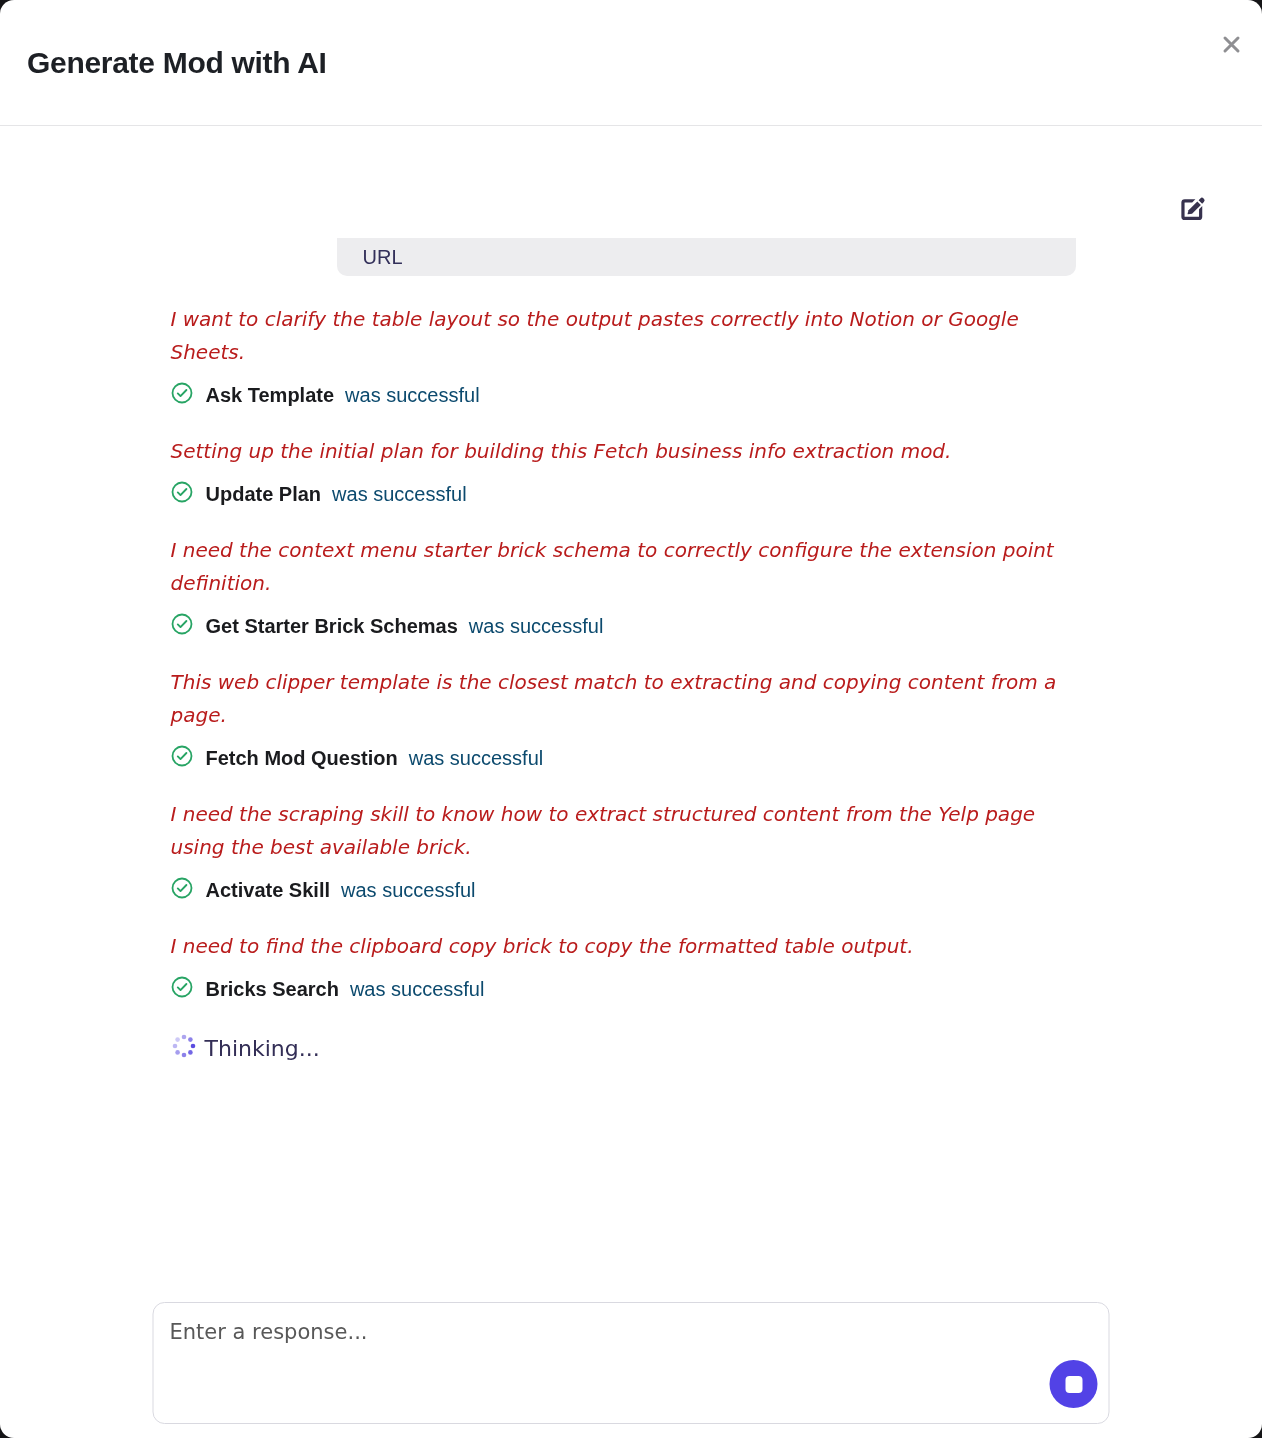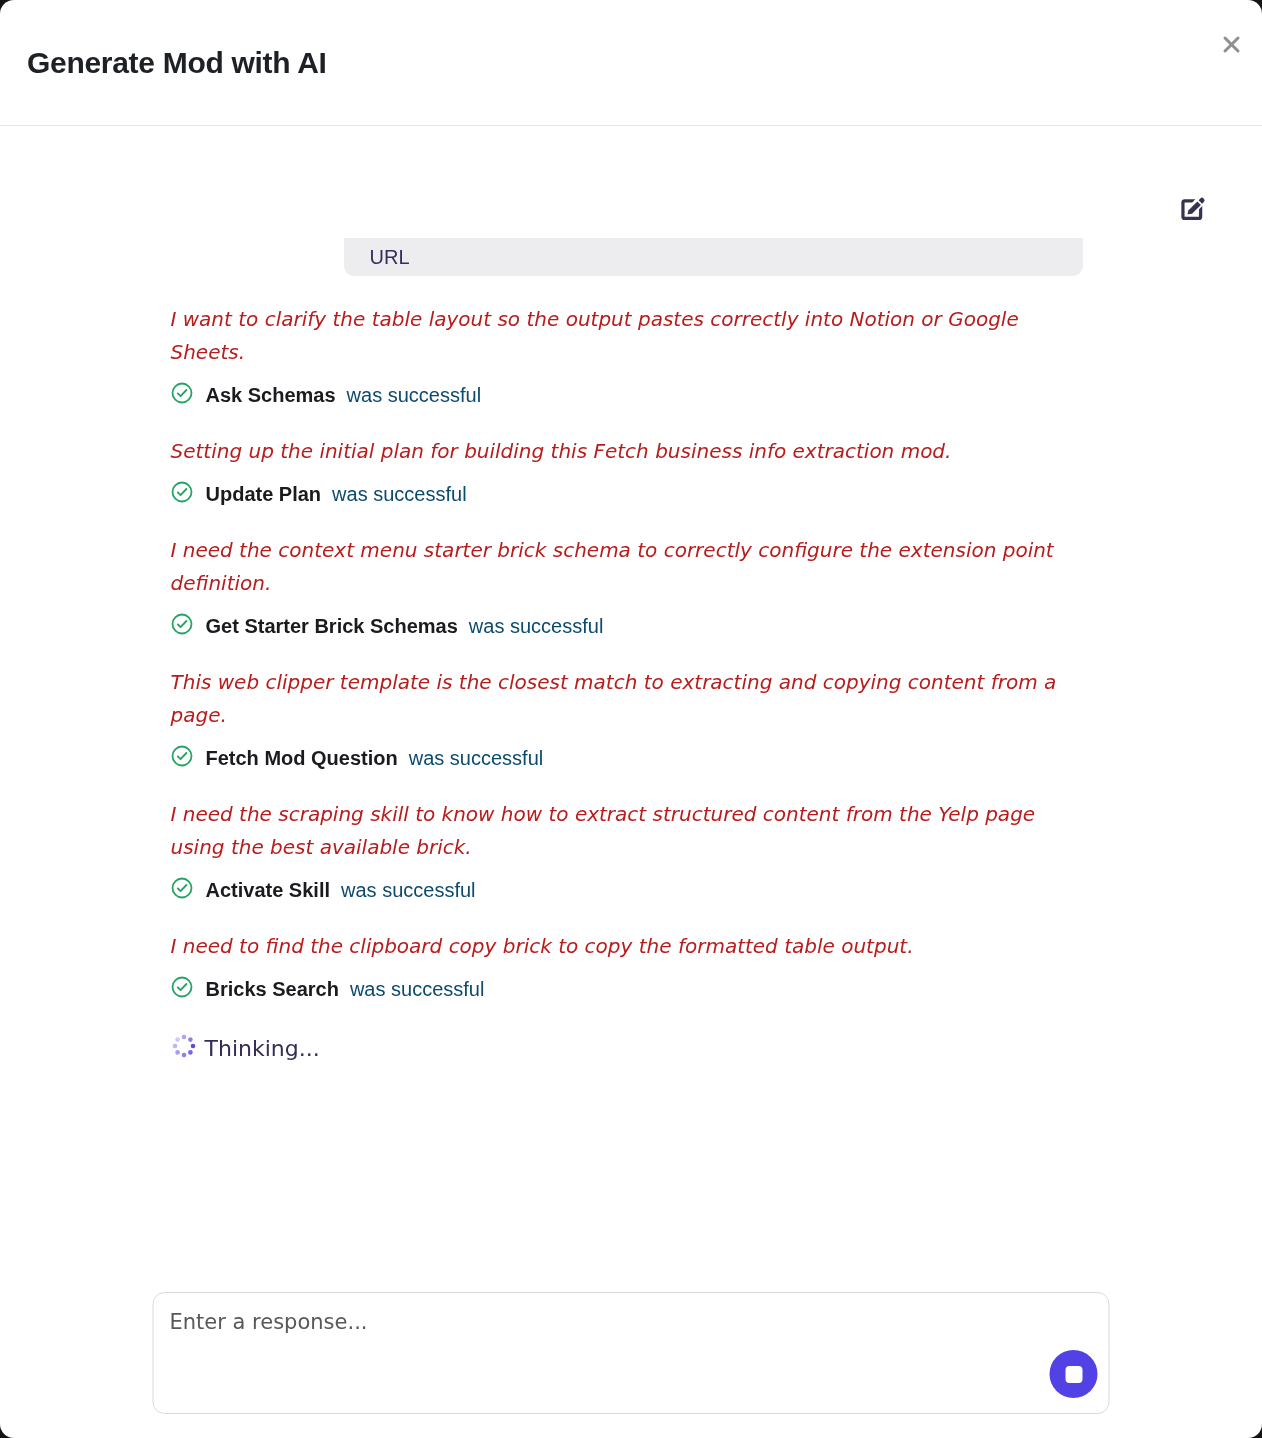--- a/index.html
+++ b/index.html
@@ -37,21 +37,21 @@
   }
   
   .chat { position: relative; height: 1185px; overflow: hidden; }
   .edit-btn {
     position: absolute; top: 66px; right: 55px;
     width: 32px; height: 32px;
     background: none; border: none; padding: 0; cursor: pointer;
   }
   .content { width: 921px; margin: 0 auto; }
   .url-box {
-    margin: 112px 9px 0 auto;
+    margin: 112px 16px 0 auto;
     width: 739px; height: 38px;
     background: #ededef;
     border-radius: 0 0 10px 10px;
     display: flex; align-items: center;
     padding-left: 26px;
     font-size: 20px; color: #33305a;
   }
   .narration {
     font-family: "DejaVu Sans", sans-serif;
     font-style: italic;
@@ -80,21 +80,21 @@
   }
   .thinking-row { display: flex; align-items: center; gap: 8px; margin-top: 31px; }
   .spinner { animation: spin 1s steps(8) infinite; transform-origin: 13px 13px; }
   @keyframes spin { to { transform: rotate(360deg); } }
   .thinking-label {
     font-family: "DejaVu Sans", sans-serif;
     font-size: 22px; color: #332e56;
   }
   
   .composer {
-    position: absolute; bottom: 24px; left: 50%;
+    position: absolute; bottom: 14px; left: 50%;
     transform: translateX(-50%);
     width: 957px; height: 122px;
     background: #fff;
     border: 1.5px solid #d9d9e0;
     border-radius: 12px;
   }
   .composer textarea {
     width: 100%; height: 100%;
     border: none; outline: none; resize: none;
     background: transparent;
@@ -146,21 +146,21 @@
       </div>
 
       <p class="narration">I want to clarify the table layout so the output pastes correctly into Notion or Google Sheets.</p>
       <div class="action-row">
         <span class="check-icon">
           <svg width="22" height="22" viewBox="0 0 22 22">
             <circle cx="11" cy="11" r="9.5" fill="none" stroke="#27a464" stroke-width="1.8"></circle>
             <path d="M6.8 11.4 l2.7 2.7 L15.4 8" fill="none" stroke="#27a464" stroke-width="1.9" stroke-linecap="round" stroke-linejoin="round"></path>
           </svg>
         </span>
-        <span class="action-name">Ask Schemas</span>
+        <span class="action-name">Ask Template</span>
         <span class="action-status">was successful</span>
       </div>
 
       <p class="narration">Setting up the initial plan for building this Fetch business info extraction mod.</p>
       <div class="action-row">
         <span class="check-icon">
           <svg width="22" height="22" viewBox="0 0 22 22">
             <circle cx="11" cy="11" r="9.5" fill="none" stroke="#27a464" stroke-width="1.8"></circle>
             <path d="M6.8 11.4 l2.7 2.7 L15.4 8" fill="none" stroke="#27a464" stroke-width="1.9" stroke-linecap="round" stroke-linejoin="round"></path>
           </svg>

